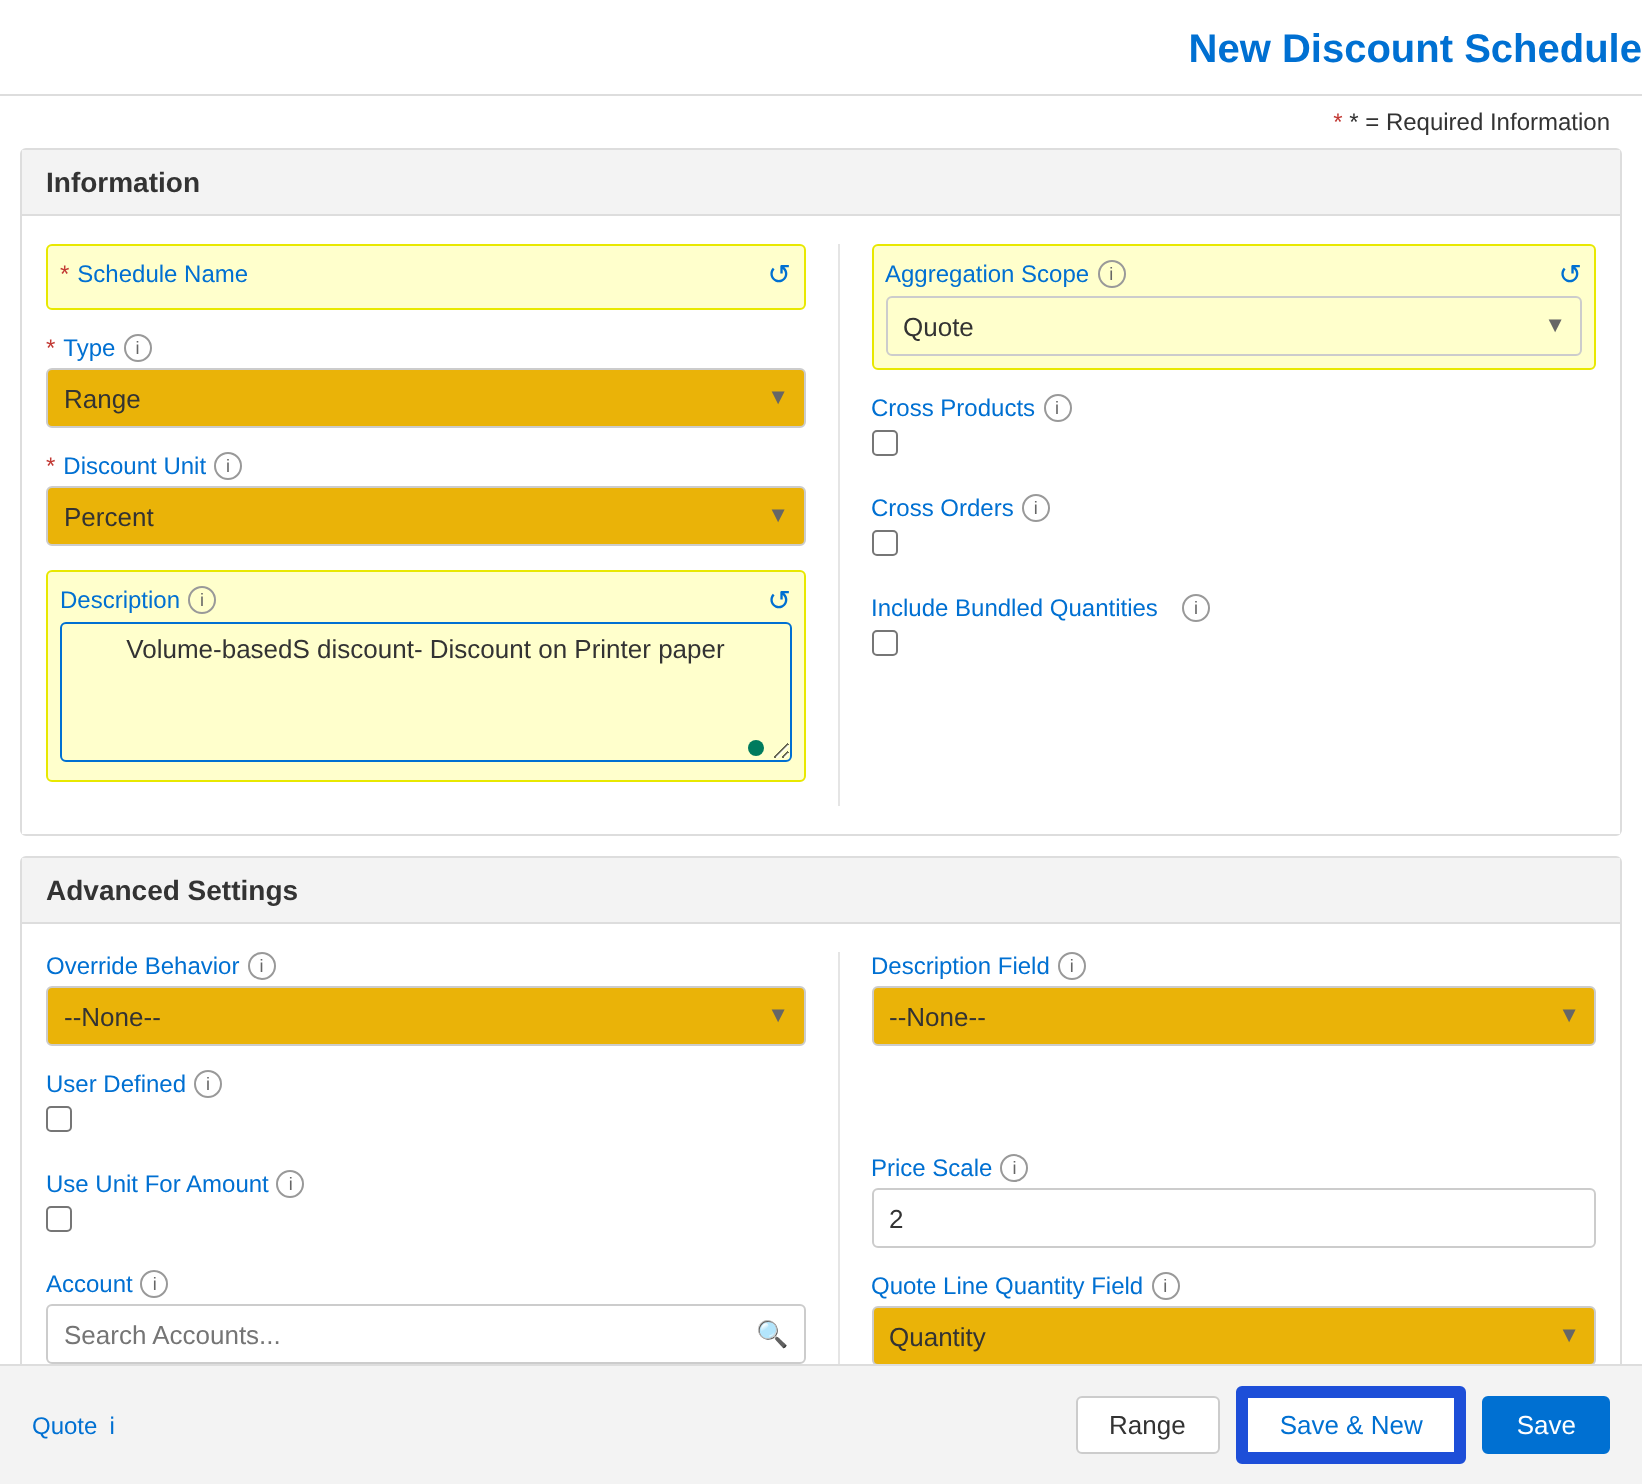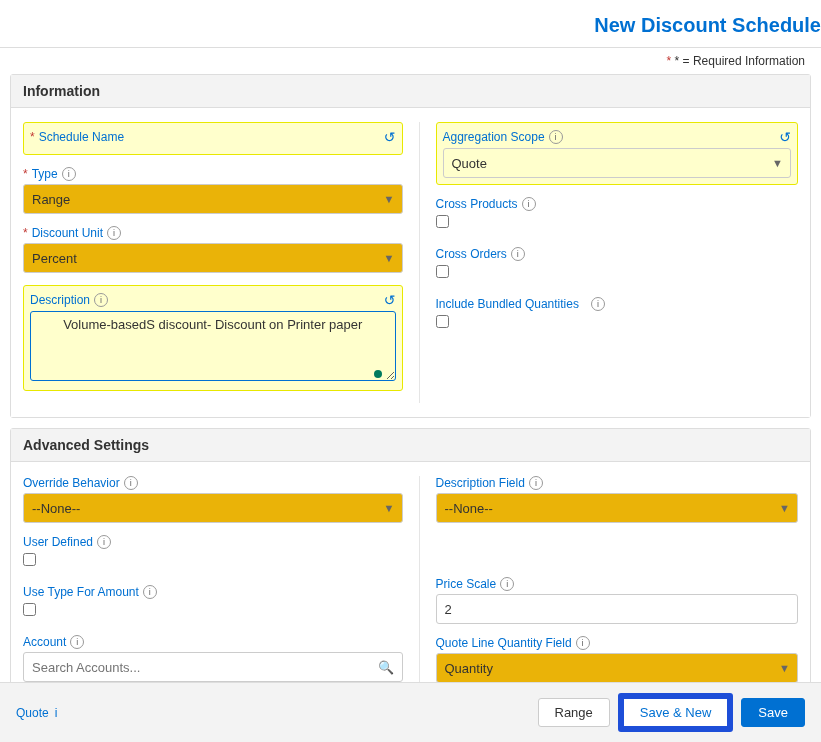--- a/index.html
+++ b/index.html
@@ -403,21 +403,21 @@
         <div class="right-col-group">
           <div class="field-label" style="margin-bottom:4px;">
             <span>User Defined</span>
             <span class="info-icon">i</span>
           </div>
           <input type="checkbox" style="">
         </div>
 
         <div class="right-col-group">
           <div class="field-label" style="margin-bottom:4px;">
-            <span>Use Type For Amount</span>
+            <span>Use Unit For Amount</span>
             <span class="info-icon">i</span>
           </div>
           <input type="checkbox" style="">
         </div>
 
         <div class="form-group">
           <div class="field-label">
             <span>Account</span>
             <span class="info-icon">i</span>
           </div>

